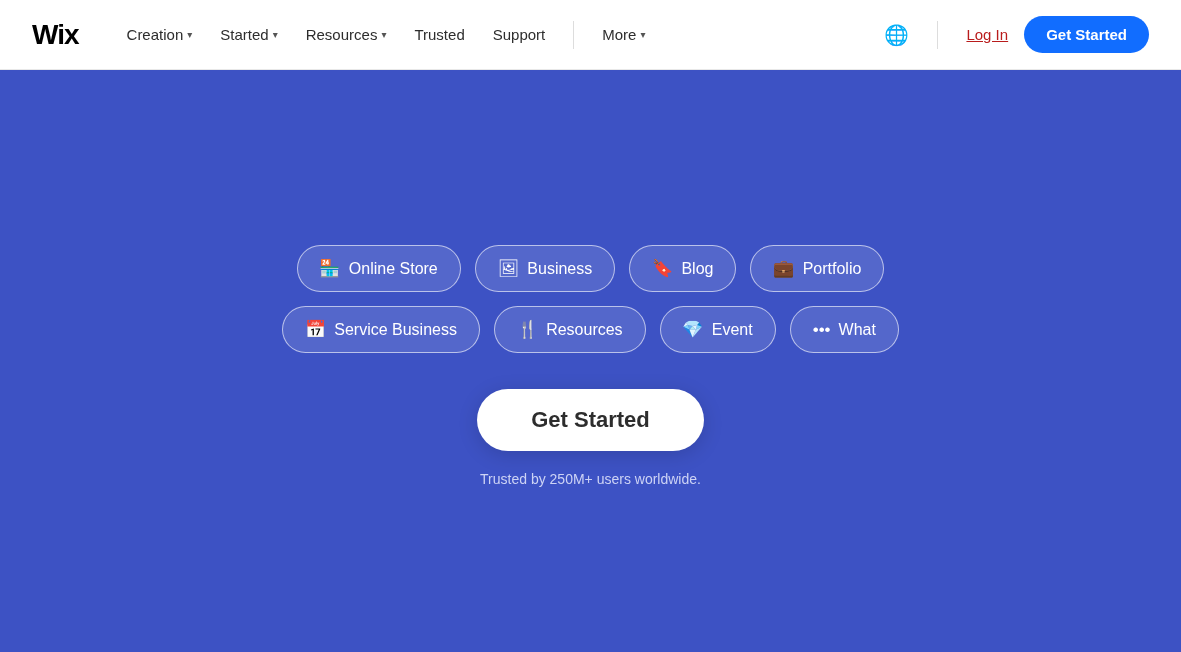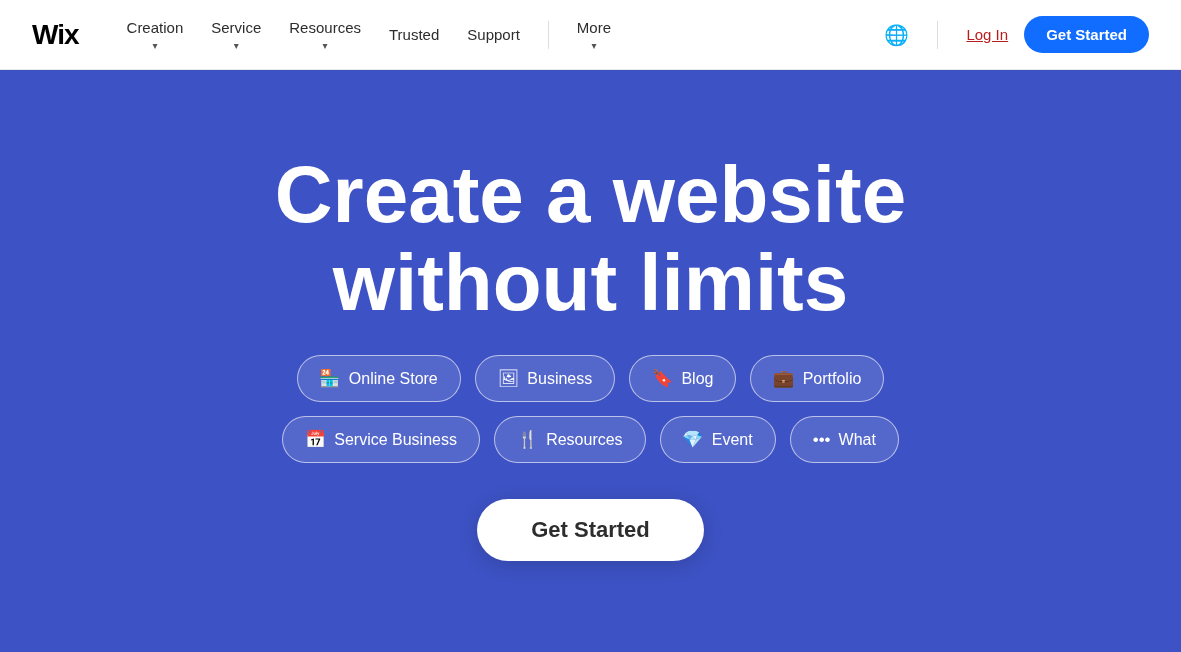--- a/index.html
+++ b/index.html
@@ -37,21 +37,20 @@
     .nav-item {
       display: flex;
       align-items: center;
       gap: 4px;
       padding: 8px 12px;
       font-size: 15px;
       color: #2d2d2d;
       cursor: pointer;
       border-radius: 6px;
       white-space: nowrap;
-      flex-direction: column;
     }
     .nav-chevron {
       font-size: 10px;
       color: #555;
     }
     .nav-divider {
       width: 1px;
       height: 28px;
       background: #ddd;
       margin: 0 12px;
@@ -169,21 +168,21 @@
 <nav class="navbar">
   <div class="navbar-logo">
     <span class="wix-logo">Wix</span>
   </div>
   <div class="navbar-nav">
     <div class="nav-item">
       <span>Creation</span>
       <span class="nav-chevron">▾</span>
     </div>
     <div class="nav-item">
-      <span>Service</span>
+      <span>Started</span>
       <span class="nav-chevron">▾</span>
     </div>
     <div class="nav-item">
       <span>Resources</span>
       <span class="nav-chevron">▾</span>
     </div>
     <div class="nav-item">
       <span>Trusted</span>
     </div>
     <div class="nav-item">
@@ -197,21 +196,20 @@
   </div>
   <div class="navbar-right">
     <span class="globe-icon">🌐</span>
     <div class="nav-divider"></div>
     <button class="login-btn">Log In</button>
     <button class="get-started-btn-nav">Get Started</button>
   </div>
 </nav>
 
 <section class="hero">
-  <h1 class="hero-title">Create a website without limits</h1>
 
   <div class="category-grid">
     <div class="category-row">
       <button class="category-btn">
         <span class="category-icon">🏪</span>
         <span>Online Store</span>
       </button>
       <button class="category-btn">
         <span class="category-icon">🖼</span>
         <span>Business</span>
@@ -239,13 +237,14 @@
         <span>Event</span>
       </button>
       <button class="category-btn">
         <span class="category-icon">•••</span>
         <span>What</span>
       </button>
     </div>
   </div>
 
   <button class="get-started-hero">Get Started</button>
+  <p class="trusted-text">Trusted by 250M+ users worldwide.</p>
 </section>
 
 </body></html>

